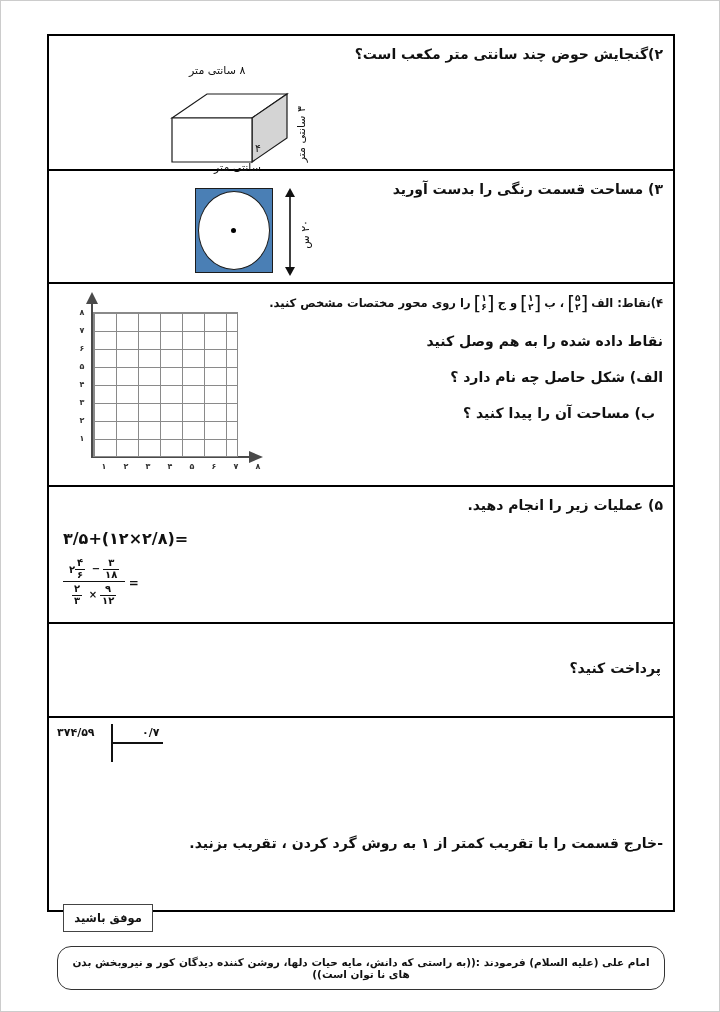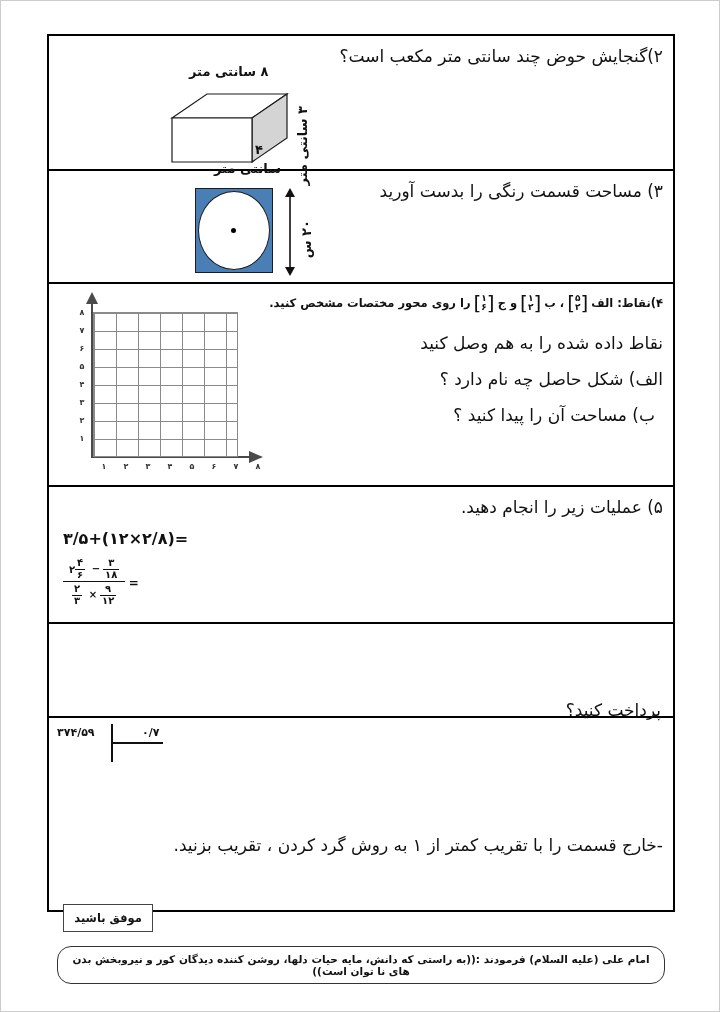--- a/index.html
+++ b/index.html
@@ -34,33 +34,33 @@
     border-bottom: 2px solid #000000;
     box-sizing: border-box;
     width: 100%;
   }
   .qsection.last { border-bottom: none; }
 
   .qtext {
     position: absolute;
     direction: rtl;
     text-align: right;
-    font-size: 17px;
-    font-weight: normal;
+    font-size: 14px;
+    font-weight: bold;
     color: #111111;
     letter-spacing: 0px;
     line-height: 1.5;
   }
 
   
   .cuboid-wrap { position: absolute; }
   .lbl {
     position: absolute;
-    font-size: 13px;
-    font-weight: bold;
+    font-size: 11px;
+    font-weight: normal;
     color: #111;
     direction: rtl;
     white-space: nowrap;
   }
 
   
   .sqfig {
     position: absolute;
     background: #4a7fb5;
     border: 1px solid #1c1c1c;
@@ -163,21 +163,21 @@
     font-weight: bold;
     color: #111;
     direction: rtl;
     z-index: 5;
   }
   .quotebox {
     position: absolute;
     left: 56px;
     top: 945px;
     width: 608px;
-    height: 38px;
+    height: 44px;
     border: 1.3px solid #333;
     border-radius: 14px;
     background: #fff;
     display: flex;
     align-items: center;
     justify-content: center;
     box-sizing: border-box;
   }
   .quotebox span {
     direction: rtl;
@@ -312,21 +312,21 @@
           <span class="bot">
             <span class="frac"><span class="num">۲</span><span class="den">۳</span></span>
             <span style="padding:0 3px;">×</span><span class="frac"><span class="num">۹</span><span class="den">۱۲</span></span>
           </span>
         </span>
         <span style="display:inline-block; vertical-align:middle; padding-right:4px; font-size:12px;">=</span>
       </div>
     </div>
 
     <div class="qsection" style="height:94px;">
-      <div class="qtext" style="right:12px; top:34px;margin-top:40px;">پرداخت کنید؟</div>
+      <div class="qtext" style="right:12px; top:34px;">پرداخت کنید؟</div>
     </div>
 
     <div class="qsection last" style="height:196px;">
 
       <div class="divblock" style="left:8px; top:6px; width:130px; height:50px;">
         <div class="div-dividend" style="left:0px; top:2px;">۳۷۴/۵۹</div>
         <div class="div-vline" style="left:54px; top:0px; height:38px;"></div>
         <div class="div-hline" style="left:54px; top:18px; width:52px;"></div>
         <div class="div-divisor" style="left:57px; top:2px;">۰/۷</div>
       </div>

